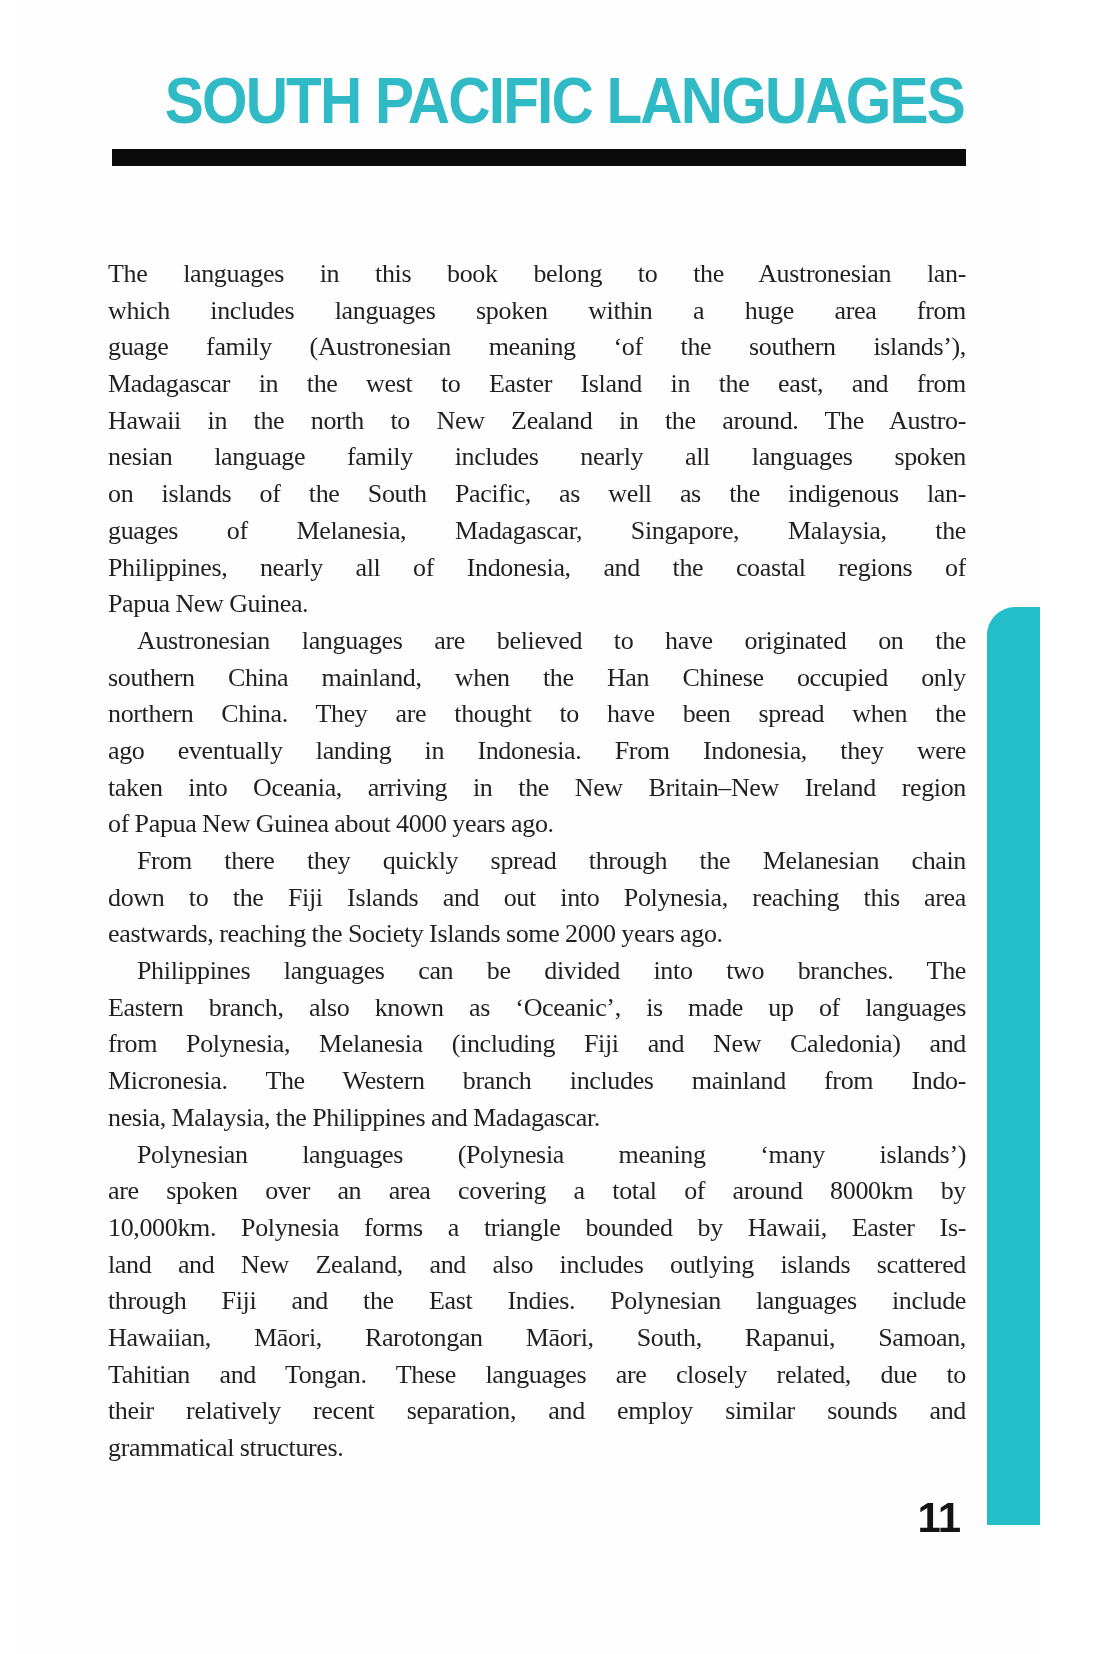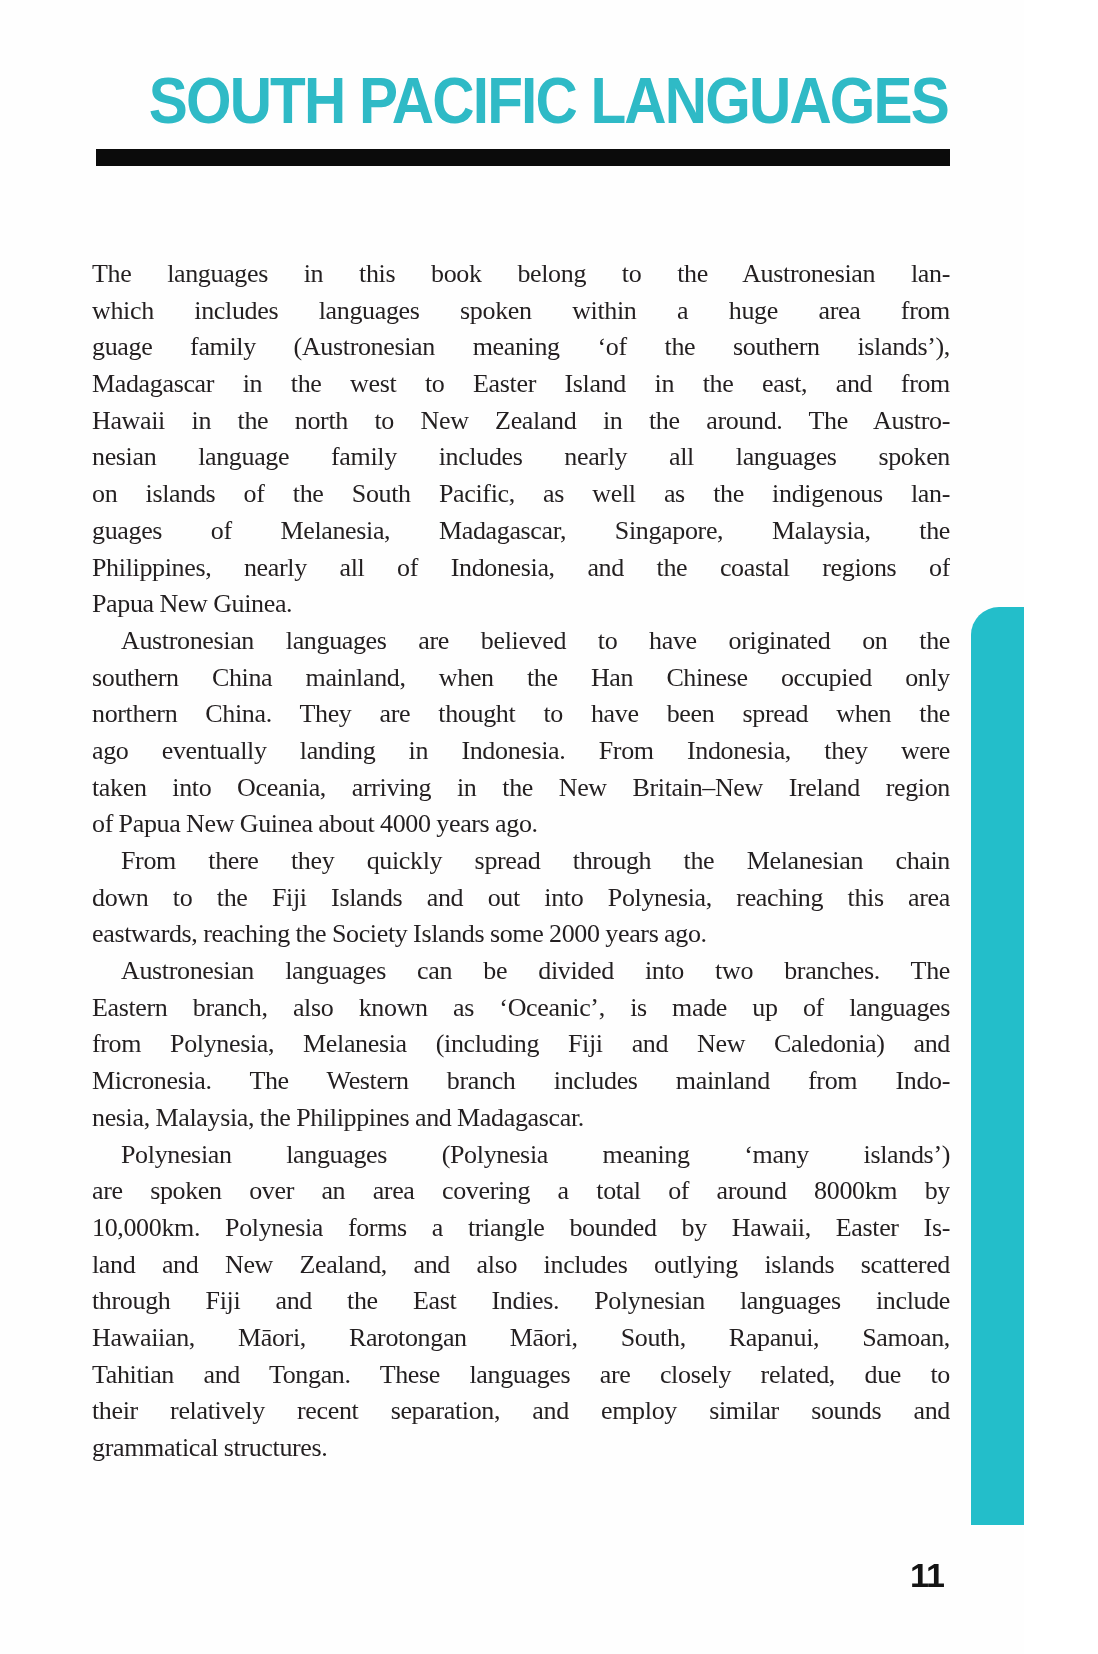--- a/index.html
+++ b/index.html
@@ -11,20 +11,21 @@
   }
   * { margin: 0; padding: 0; box-sizing: border-box; }
   html, body { background: #fff; }
   .page {
     position: relative;
     width: 1024px;
     height: 1654px;
     background: var(--page-bg);
     overflow: hidden;
     font-family: "Liberation Sans", sans-serif;
+    margin-left: 16px;
   }
   .heading {
     position: absolute;
     top: 68px;
     left: 0;
     width: 948px;
     text-align: right;
     font-size: 65px;
     line-height: 65px;
     font-weight: bold;
@@ -80,22 +81,22 @@
     color: #ffffff;
     font-weight: bold;
     font-size: 31px;
     letter-spacing: 0.5px;
     white-space: nowrap;
     margin-bottom: 88px;
   }
   .page-number {
     position: absolute;
     right: 80px;
-    top: 1556px;
-    font-size: 34px;
+    top: 1494px;
+    font-size: 42px;
     font-weight: 700;
     letter-spacing: -1px;
     color: #141414;
   }
 </style>
 </head>
 <body>
 
 <div class="page">
 
@@ -123,21 +124,21 @@
         <div class="line">ago eventually landing in Indonesia. From Indonesia, they were</div>
         <div class="line">taken into Oceania, arriving in the New Britain–New Ireland region</div>
         <div class="line last">of Papua New Guinea about 4000 years ago.</div>
       </div>
       <div>
         <div class="line first-indent">From there they quickly spread through the Melanesian chain</div>
         <div class="line">down to the Fiji Islands and out into Polynesia, reaching this area</div>
         <div class="line last">eastwards, reaching the Society Islands some 2000 years ago.</div>
       </div>
       <div>
-        <div class="line first-indent">Austronesian languages can be divided into two branches. The</div>
+        <div class="line first-indent">Philippines languages can be divided into two branches. The</div>
         <div class="line">Eastern branch, also known as ‘Oceanic’, is made up of languages</div>
         <div class="line">from Polynesia, Melanesia (including Fiji and New Caledonia) and</div>
         <div class="line">Micronesia. The Western branch includes mainland from Indo-</div>
         <div class="line last">nesia, Malaysia, the Philippines and Madagascar.</div>
       </div>
       <div>
         <div class="line first-indent">Polynesian languages (Polynesia meaning ‘many islands’)</div>
         <div class="line">are spoken over an area covering a total of around 8000km by</div>
         <div class="line">10,000km. Polynesia forms a triangle bounded by Hawaii, Easter Is-</div>
         <div class="line">land and New Zealand, and also includes outlying islands scattered</div>

